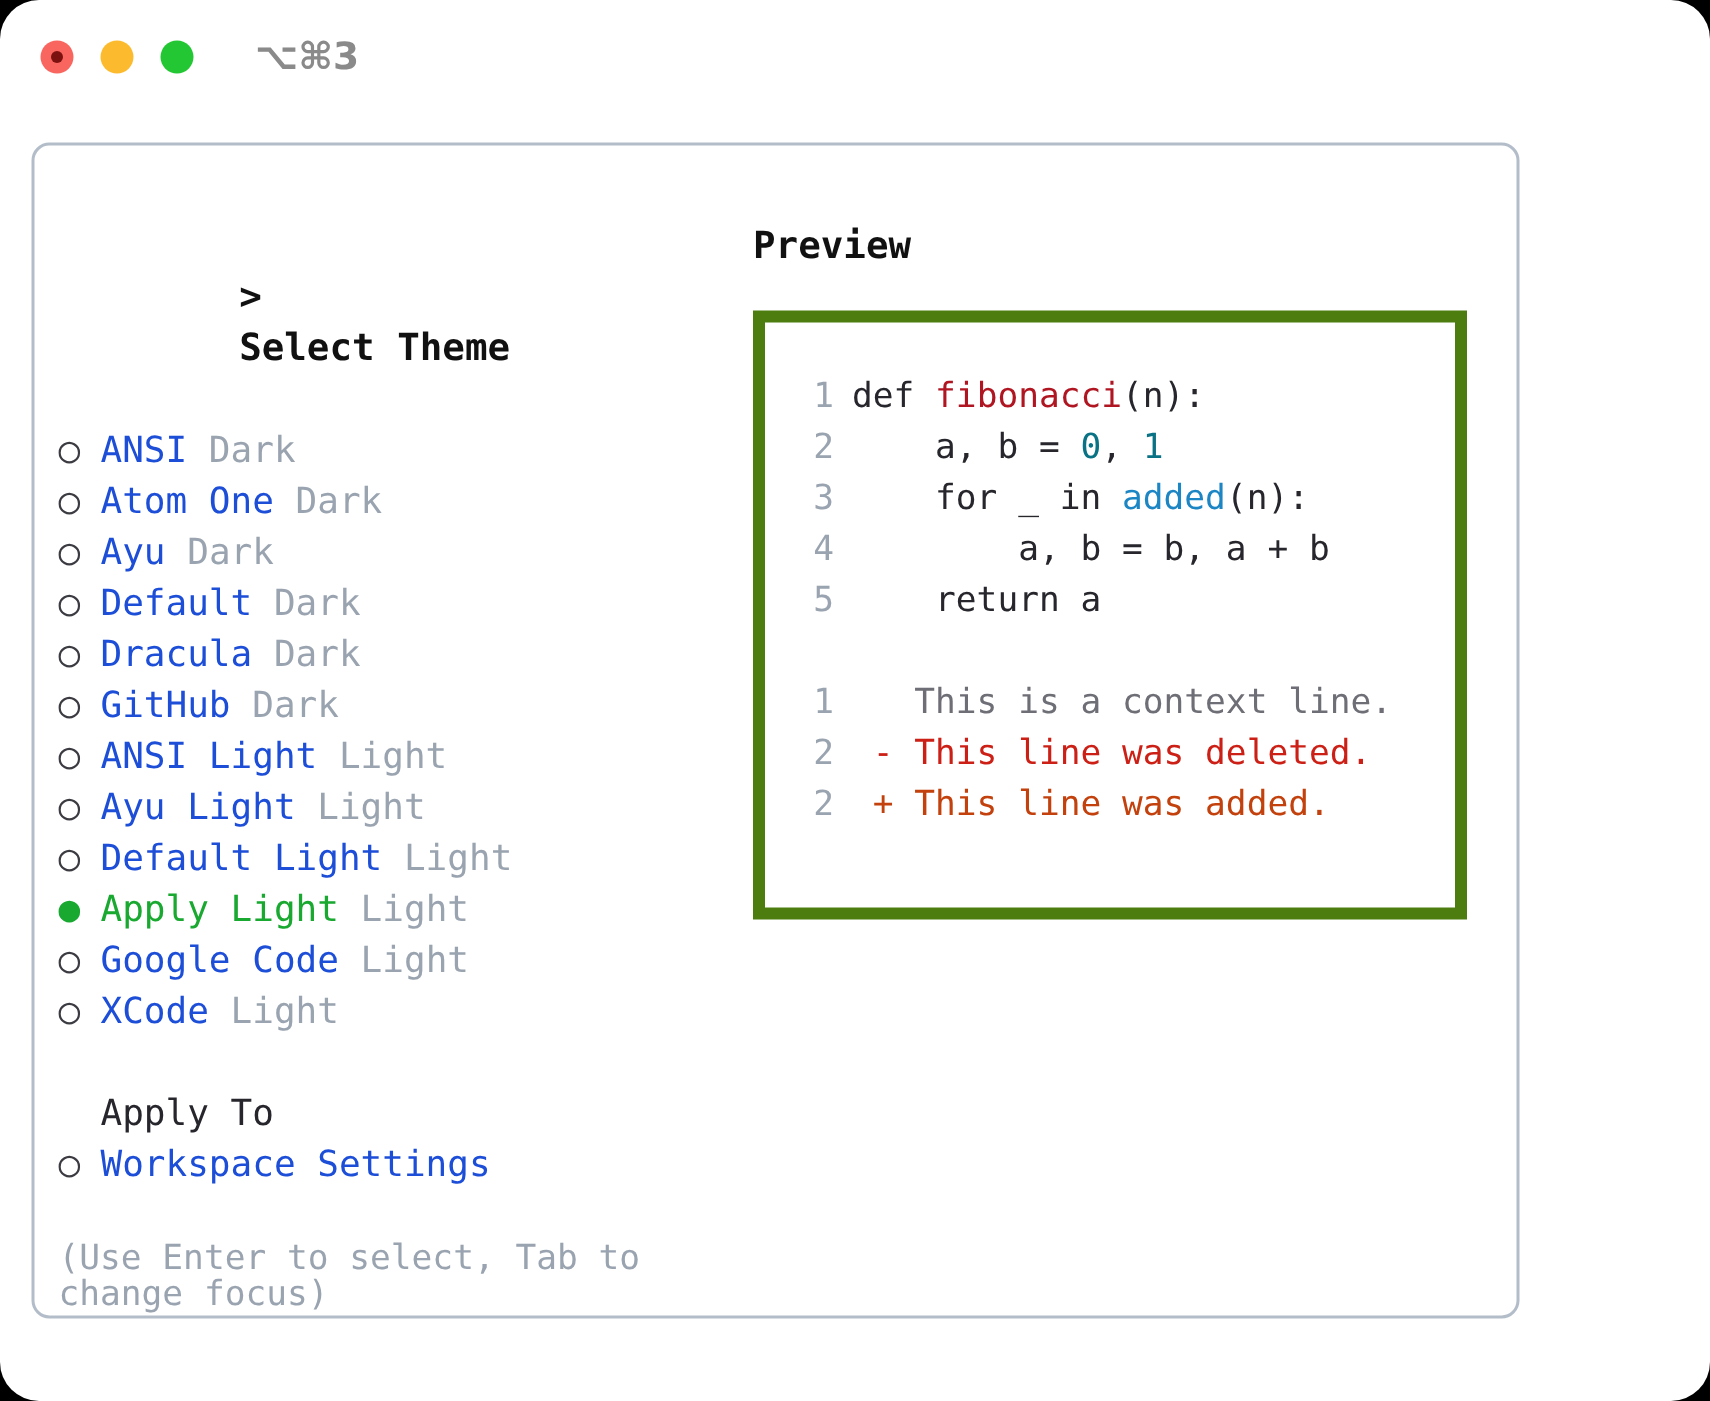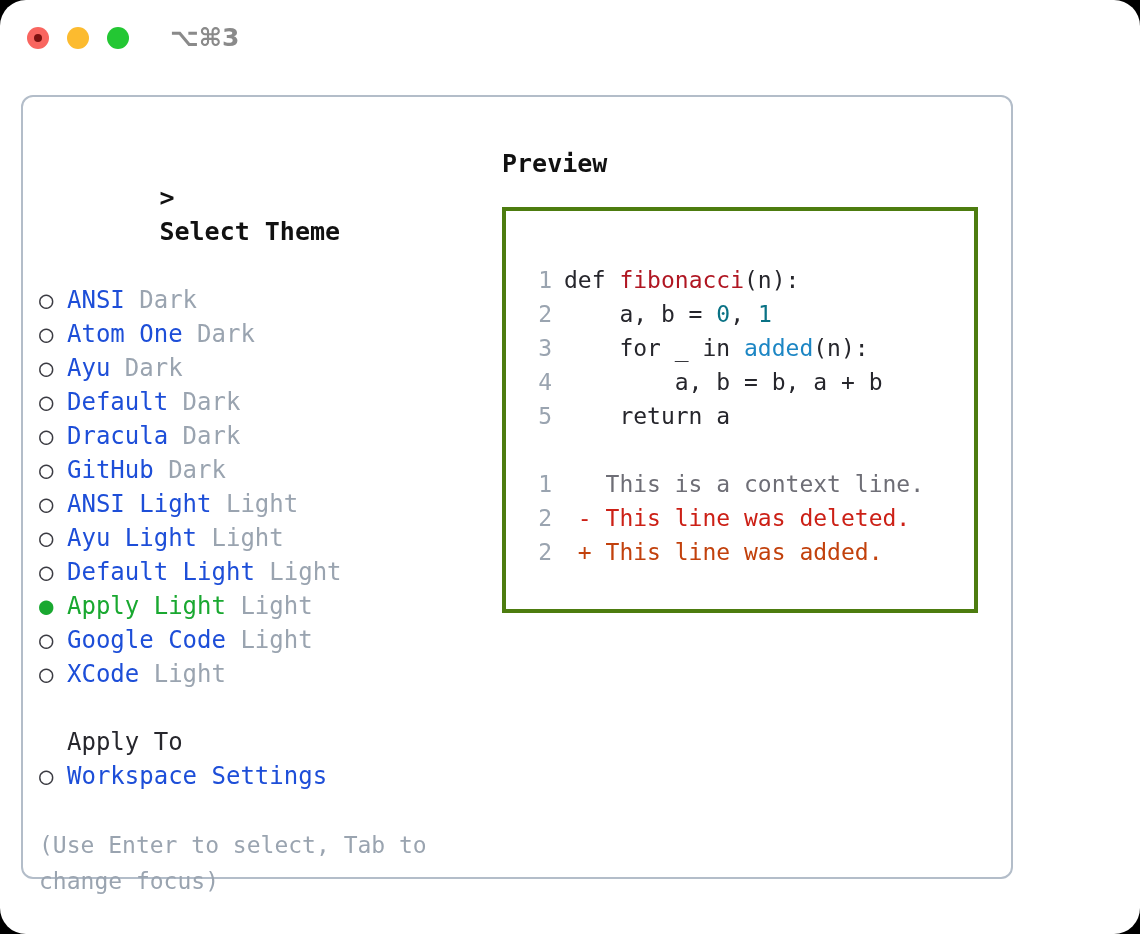--- a/index.html
+++ b/index.html
@@ -105,45 +105,45 @@
   .group-label {
     font-size: 24px;
     line-height: 34px;
     color: #26262c;
     white-space: pre;
     padding-left: 28px;
   }
   .spacer { height: 34px; }
   .hint {
     font-size: 23px;
-    line-height: 36px;
+    line-height: 24px;
     color: #9aa4b0;
     width: 410px;
     white-space: pre-wrap;
   }
   
   .right-col {
     position: absolute;
     left: 479px; top: 50px;
     width: 490px;
   }
   .preview-title {
     font-size: 25px;
     font-weight: bold;
     color: #111111;
     line-height: 34px;
     margin-bottom: 26px;
   }
   .preview-box {
-    border: 4px solid #4d7c0f;
+    border: 8px solid #4d7c0f;
     box-sizing: border-box;
     width: 476px;
     height: 406px;
     background: #ffffff;
-    padding: 52px 0 0 18px;
+    padding: 32px 0 0 18px;
   }
   .code-line {
     font-size: 23px;
     line-height: 34px;
     white-space: pre;
     color: #26262c;
   }
   .ln {
     display: inline-block;
     width: 28px;

